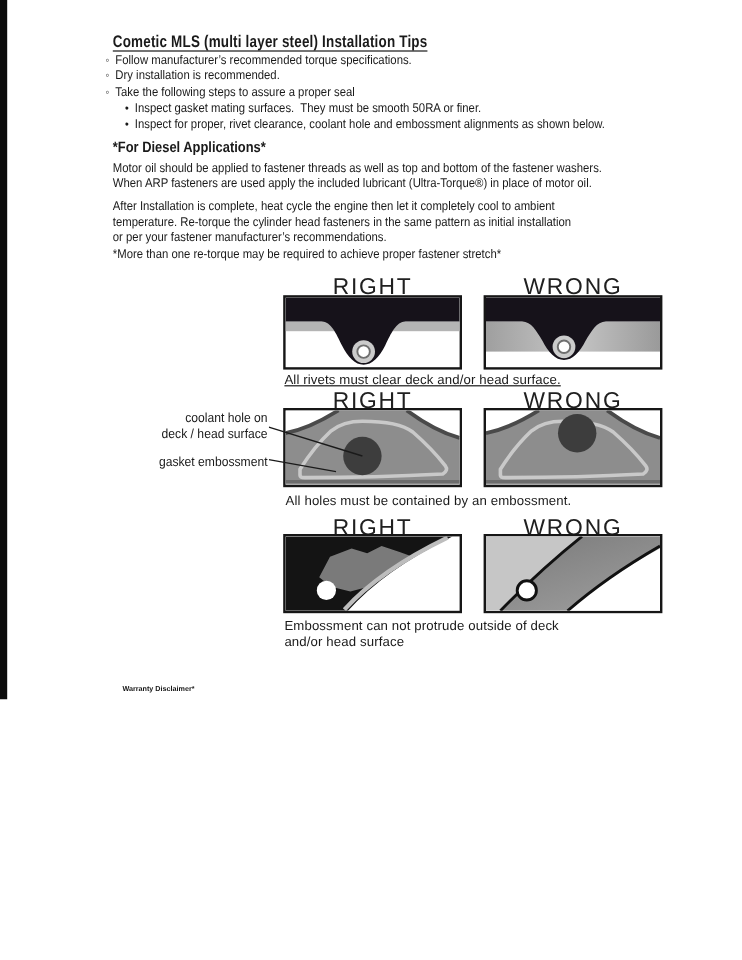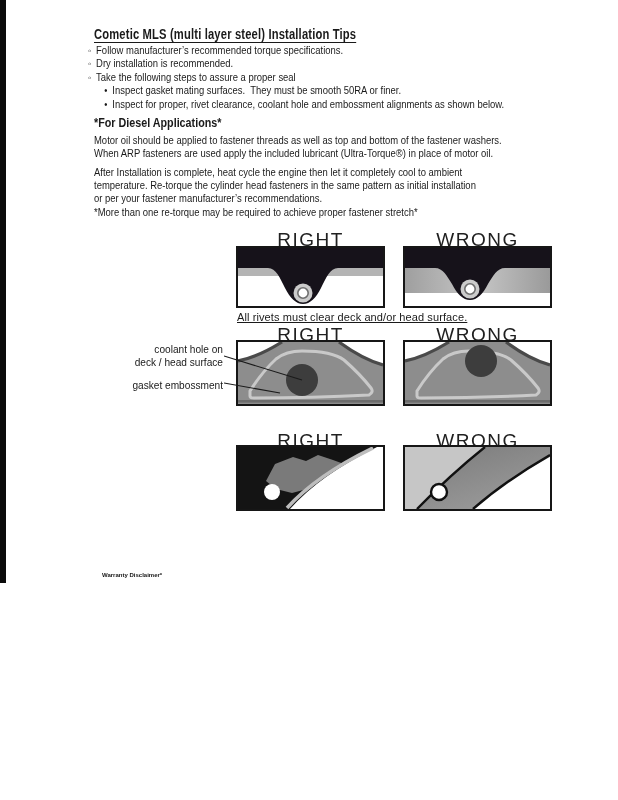--- a/index.html
+++ b/index.html
@@ -136,20 +136,21 @@
       <path d="M12,54 L12,49 Q24,30 38,17 Q48,9 64,9 Q94,9 106,18 Q122,32 133,46 Q136,50 131,53 Q75,56 16,56 Q12,56 12,54 Z" stroke="#c9c9c9" stroke-width="3" fill="none"></path>
       <circle cx="76" cy="19" r="16" fill="#3d3d3d"></circle>
     </svg>
   </div>
 
   <svg class="abs" style="left:224px; top:350px;" width="90" height="50" viewBox="0 0 90 50">
     <line x1="0" y1="6" x2="78" y2="30" stroke="#1a1a1a" stroke-width="1.1"></line>
     <line x1="0" y1="33" x2="56" y2="43" stroke="#1a1a1a" stroke-width="1.1"></line>
   </svg>
 
+  <div class="abs cap" style="left:238px; top:412px;">All holes must be contained by an embossment.</div>
 
   <div class="abs rw" style="left:236px; top:430px;">RIGHT</div>
   <div class="abs rw" style="left:403px; top:430px;">WRONG</div>
 
   <div class="dbox" style="left:236px; top:445px;">
     <svg width="145" height="62" viewBox="0 0 145 62">
       <path d="M0,0 H139 Q82,28 52,62 H0 Z" fill="#141414"></path>
       <path d="M28,34 L37,17 L55,10 L68,14 L80,8 L95,13 L106,17 Q96,24 87,29 Q77,36 69,42 L54,46 L38,42 Z" fill="#7a7a7a"></path>
       <path d="M135,1 Q79,28 49,61" stroke="#bdbdbd" stroke-width="3.6" fill="none"></path>
       <circle cx="34" cy="45" r="8" fill="#ffffff"></circle>
@@ -164,20 +165,22 @@
         </linearGradient>
       </defs>
       <rect width="145" height="62" fill="#ffffff"></rect>
       <path d="M0,0 H145 V10 Q100,34 68,62 H0 Z" fill="#c6c6c6"></path>
       <path d="M80,0 H145 V8 Q100,34 68,62 H12 Q45,28 80,0 Z" fill="url(#g2)"></path>
       <path d="M80,0 Q45,28 12,62" stroke="#111111" stroke-width="2.4" fill="none"></path>
       <path d="M145,8 Q100,34 68,62" stroke="#111111" stroke-width="2.4" fill="none"></path>
       <circle cx="34" cy="45" r="8" fill="#ffffff" stroke="#111111" stroke-width="2.4"></circle>
     </svg>
   </div>
+  <div class="abs cap" style="left:237px; top:516px; line-height:12.5px;">Embossment can not protrude outside of deck
+and/or head surface</div>
 
   <div class="abs legal" style="left:102px; top:572px;">
     <div class="lh">Warranty Disclaimer*</div>
     <p>Due to the nature of performance applications, the parts in this catalog are sold without any express warranty or any implied warranty of merchantability or
 fitness for a particular purpose.  Cometic Gasket Inc., shall not, under any circumstances, be liable for any special, incidental or consequential damages,
 including, person, party or property, but not limited to, damage, or loss of property or equipment, loss of profits or revenue, cost of purchased or replacement
 goods, or claims of customers of the purchase, which may arise and/or result from sale, installation or use of these parts.  Installation of these parts could
 adversely affect the motor manufacturers warranty coverage.</p>
     <p>VENUE-The agreed upon venue, in the event of dispute whatsoever between the parties, whether instituted by either party, including, but not limited to,
 contract terms, payment terms, delivery, type, defects, sufficiency of product, shall be the Court of Common Pleas, Lake County, Ohio or the Painesville

